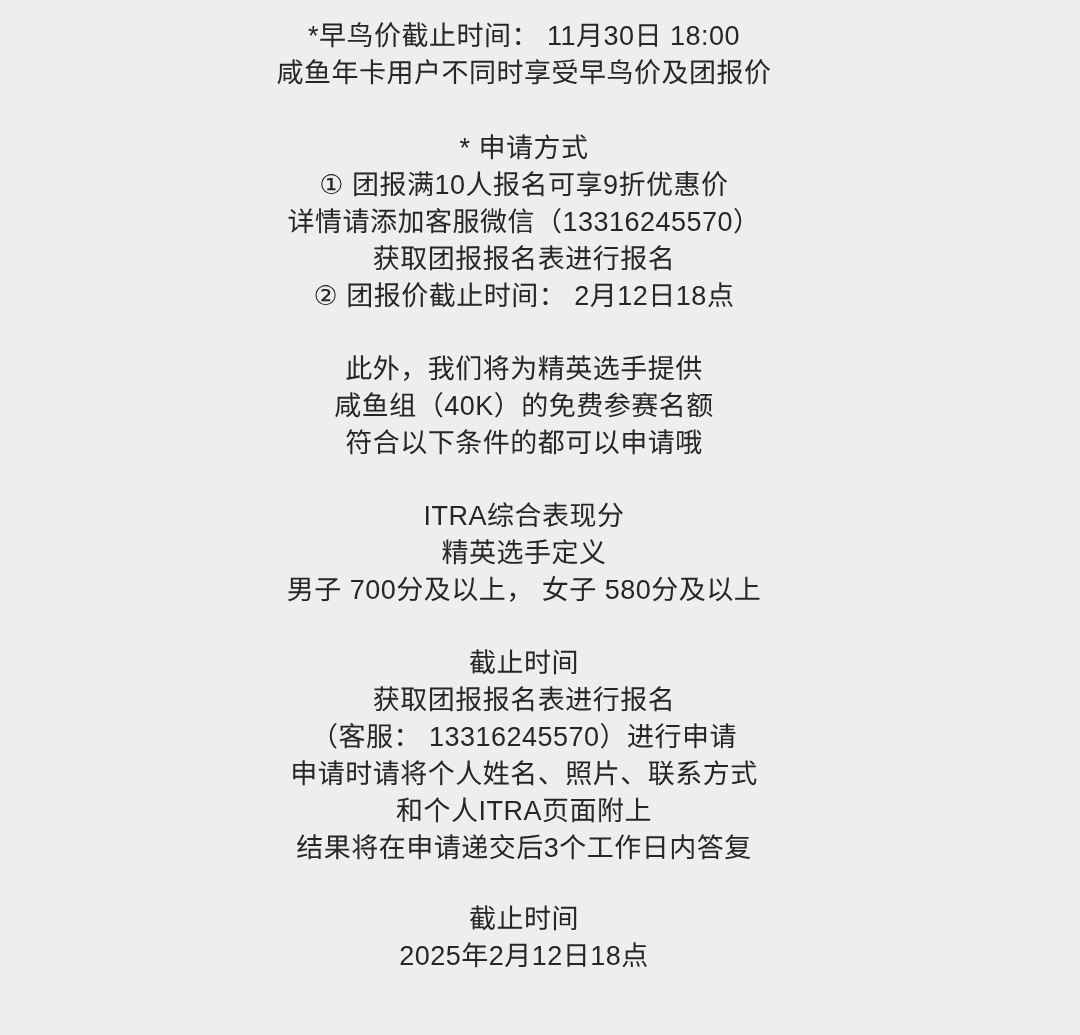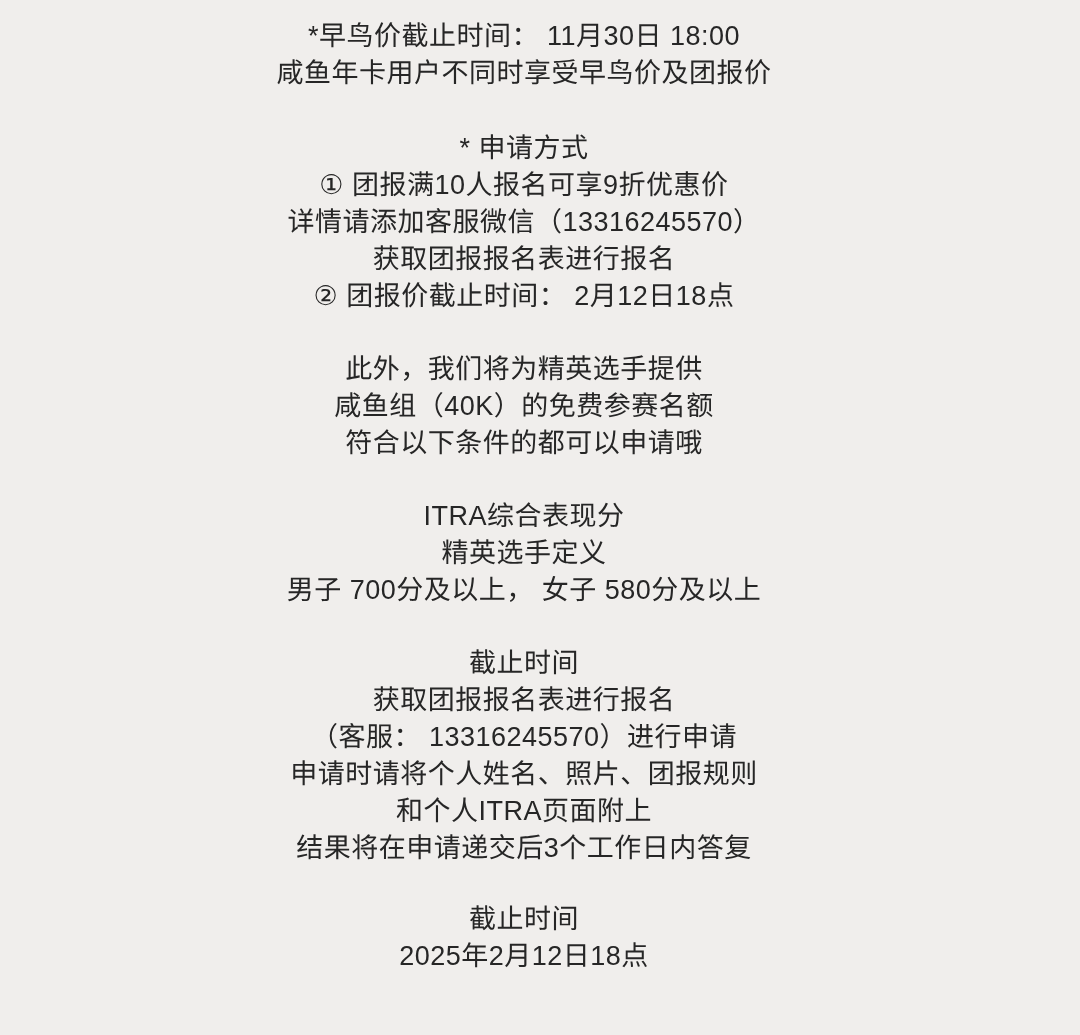--- a/index.html
+++ b/index.html
@@ -73,21 +73,21 @@
     <div class="line">精英选手定义</div>
     <div class="line">男子 700分及以上， 女子 580分及以上</div>
   </div>
 
   <div class="gap-md"></div>
 
   <div class="block">
     <div class="line">截止时间</div>
     <div class="line">获取团报报名表进行报名</div>
     <div class="line">（客服： 13316245570）进行申请</div>
-    <div class="line">申请时请将个人姓名、照片、团报规则</div>
+    <div class="line">申请时请将个人姓名、照片、联系方式</div>
     <div class="line">和个人ITRA页面附上</div>
     <div class="line">结果将在申请递交后3个工作日内答复</div>
   </div>
 
   <div class="gap-sm"></div>
 
   <div class="block">
     <div class="line">截止时间</div>
     <div class="line">2025年2月12日18点</div>
   </div>

